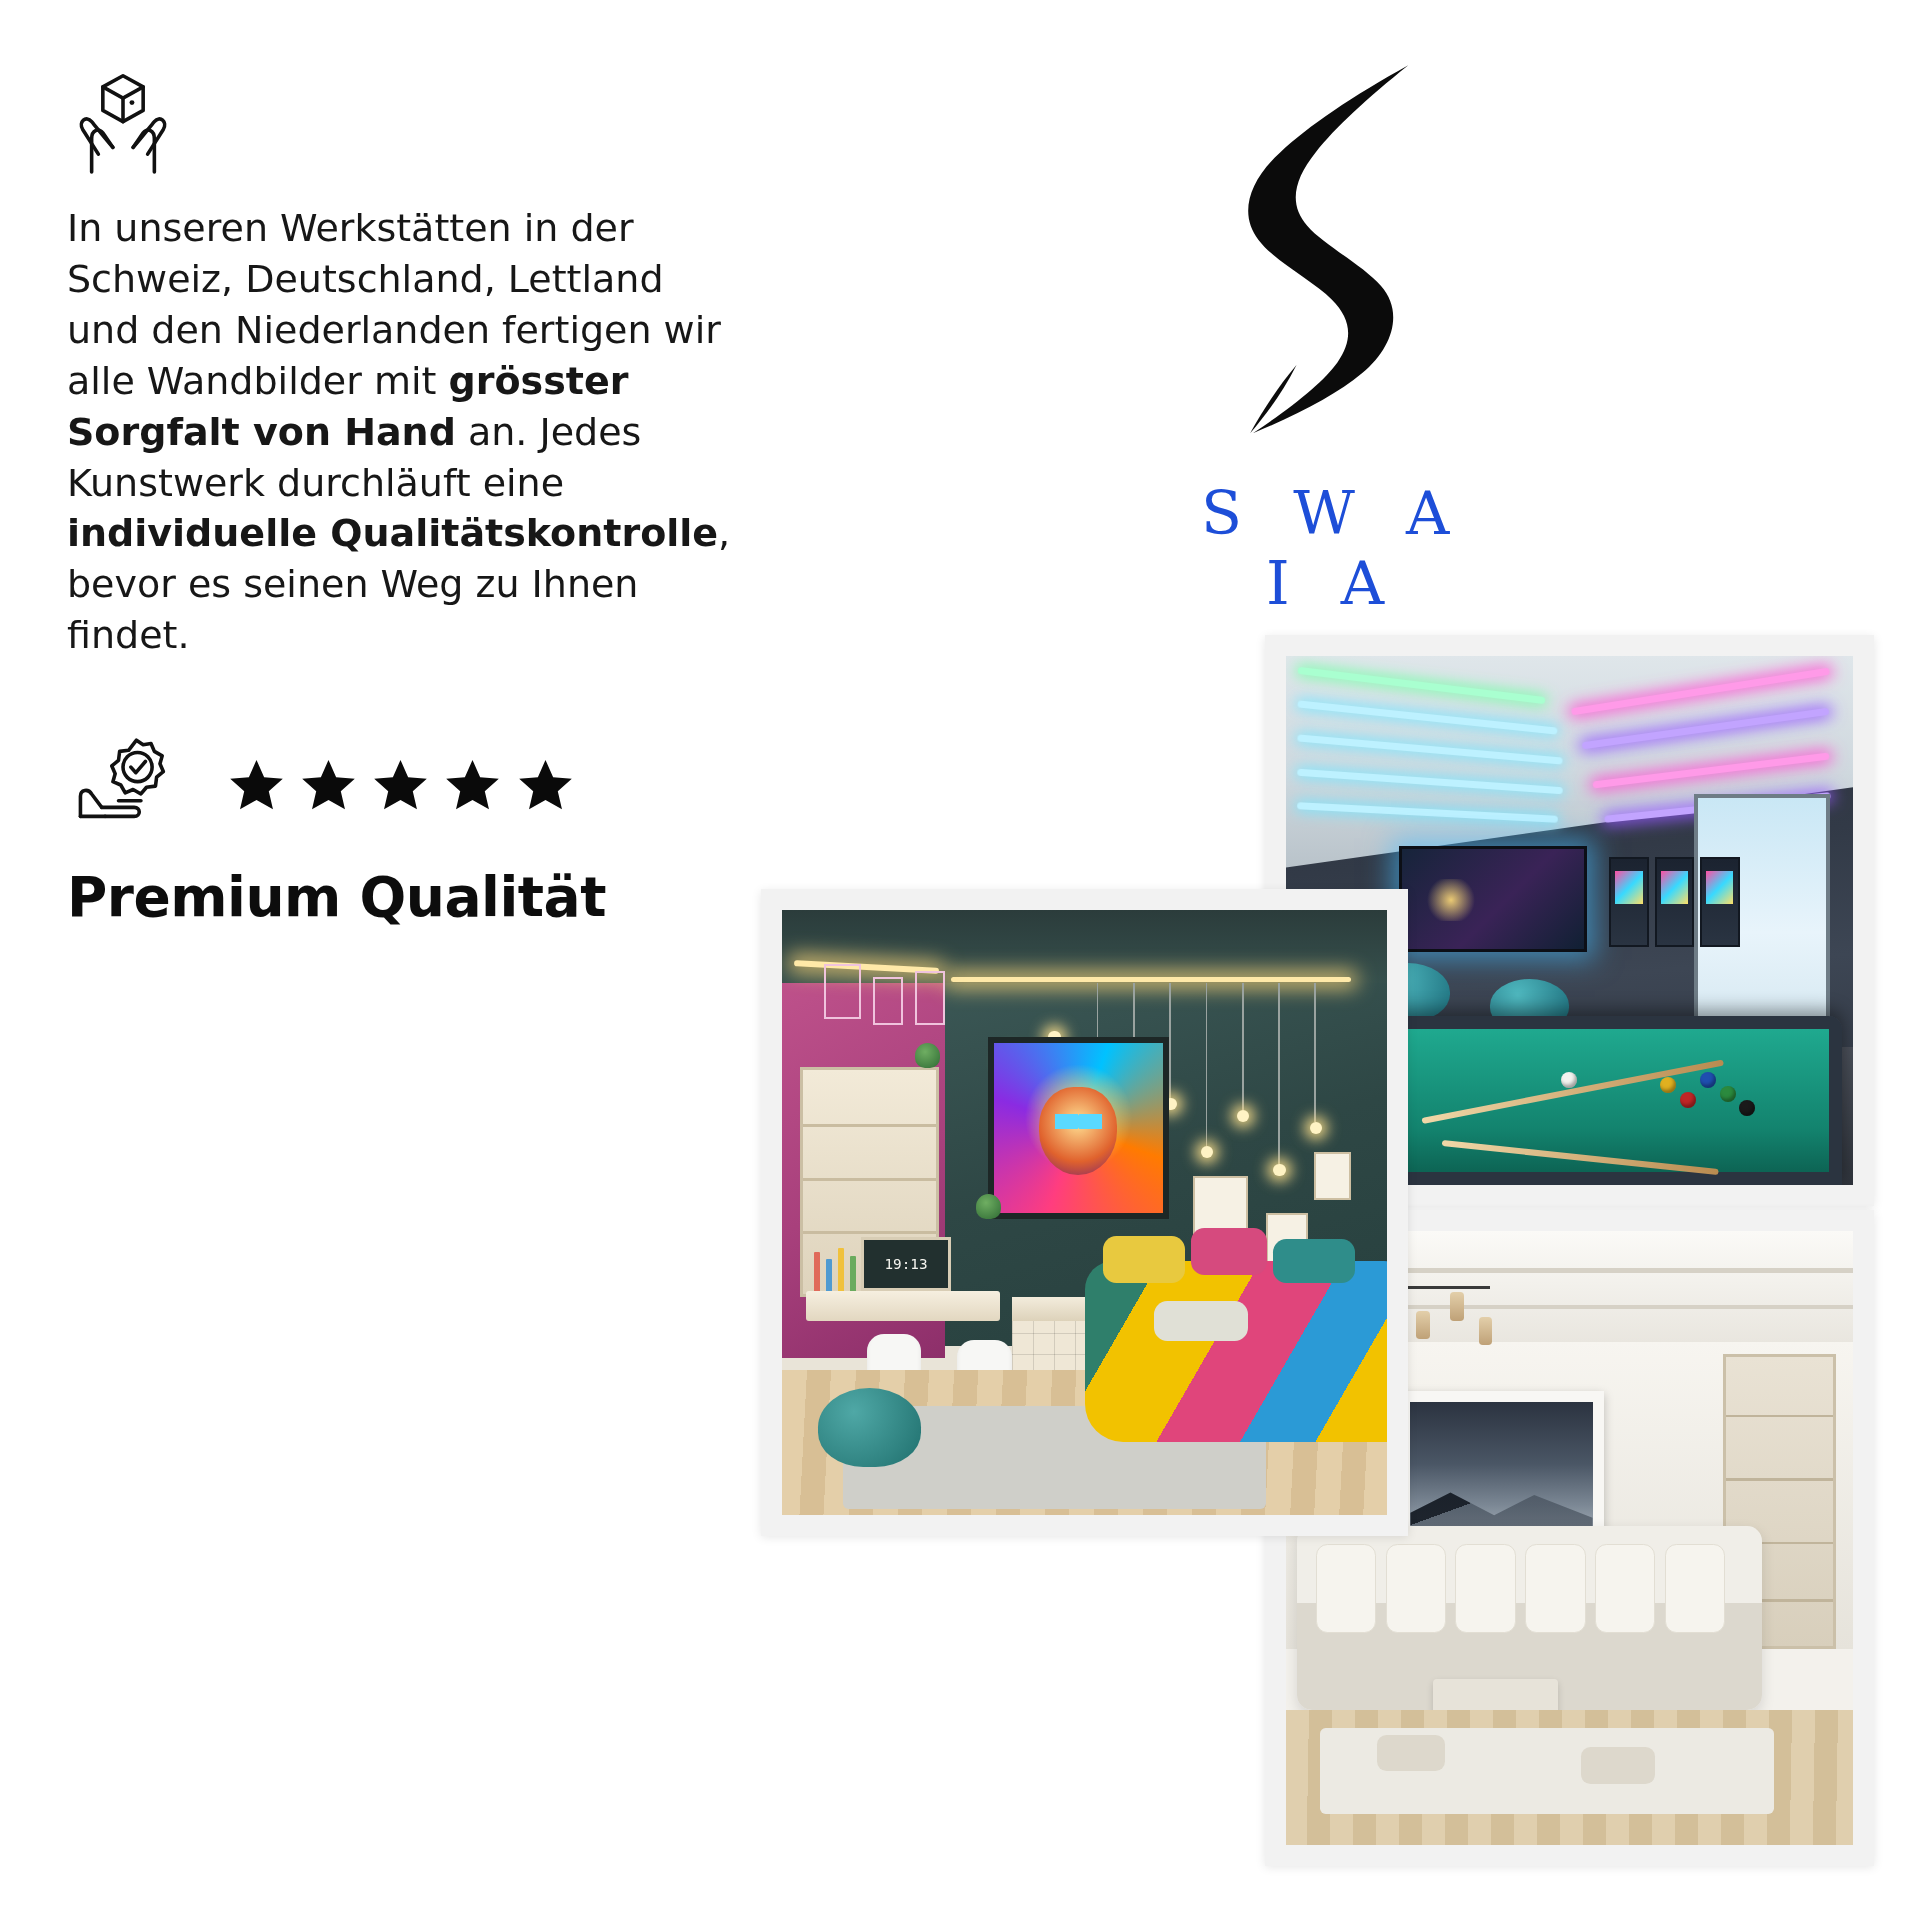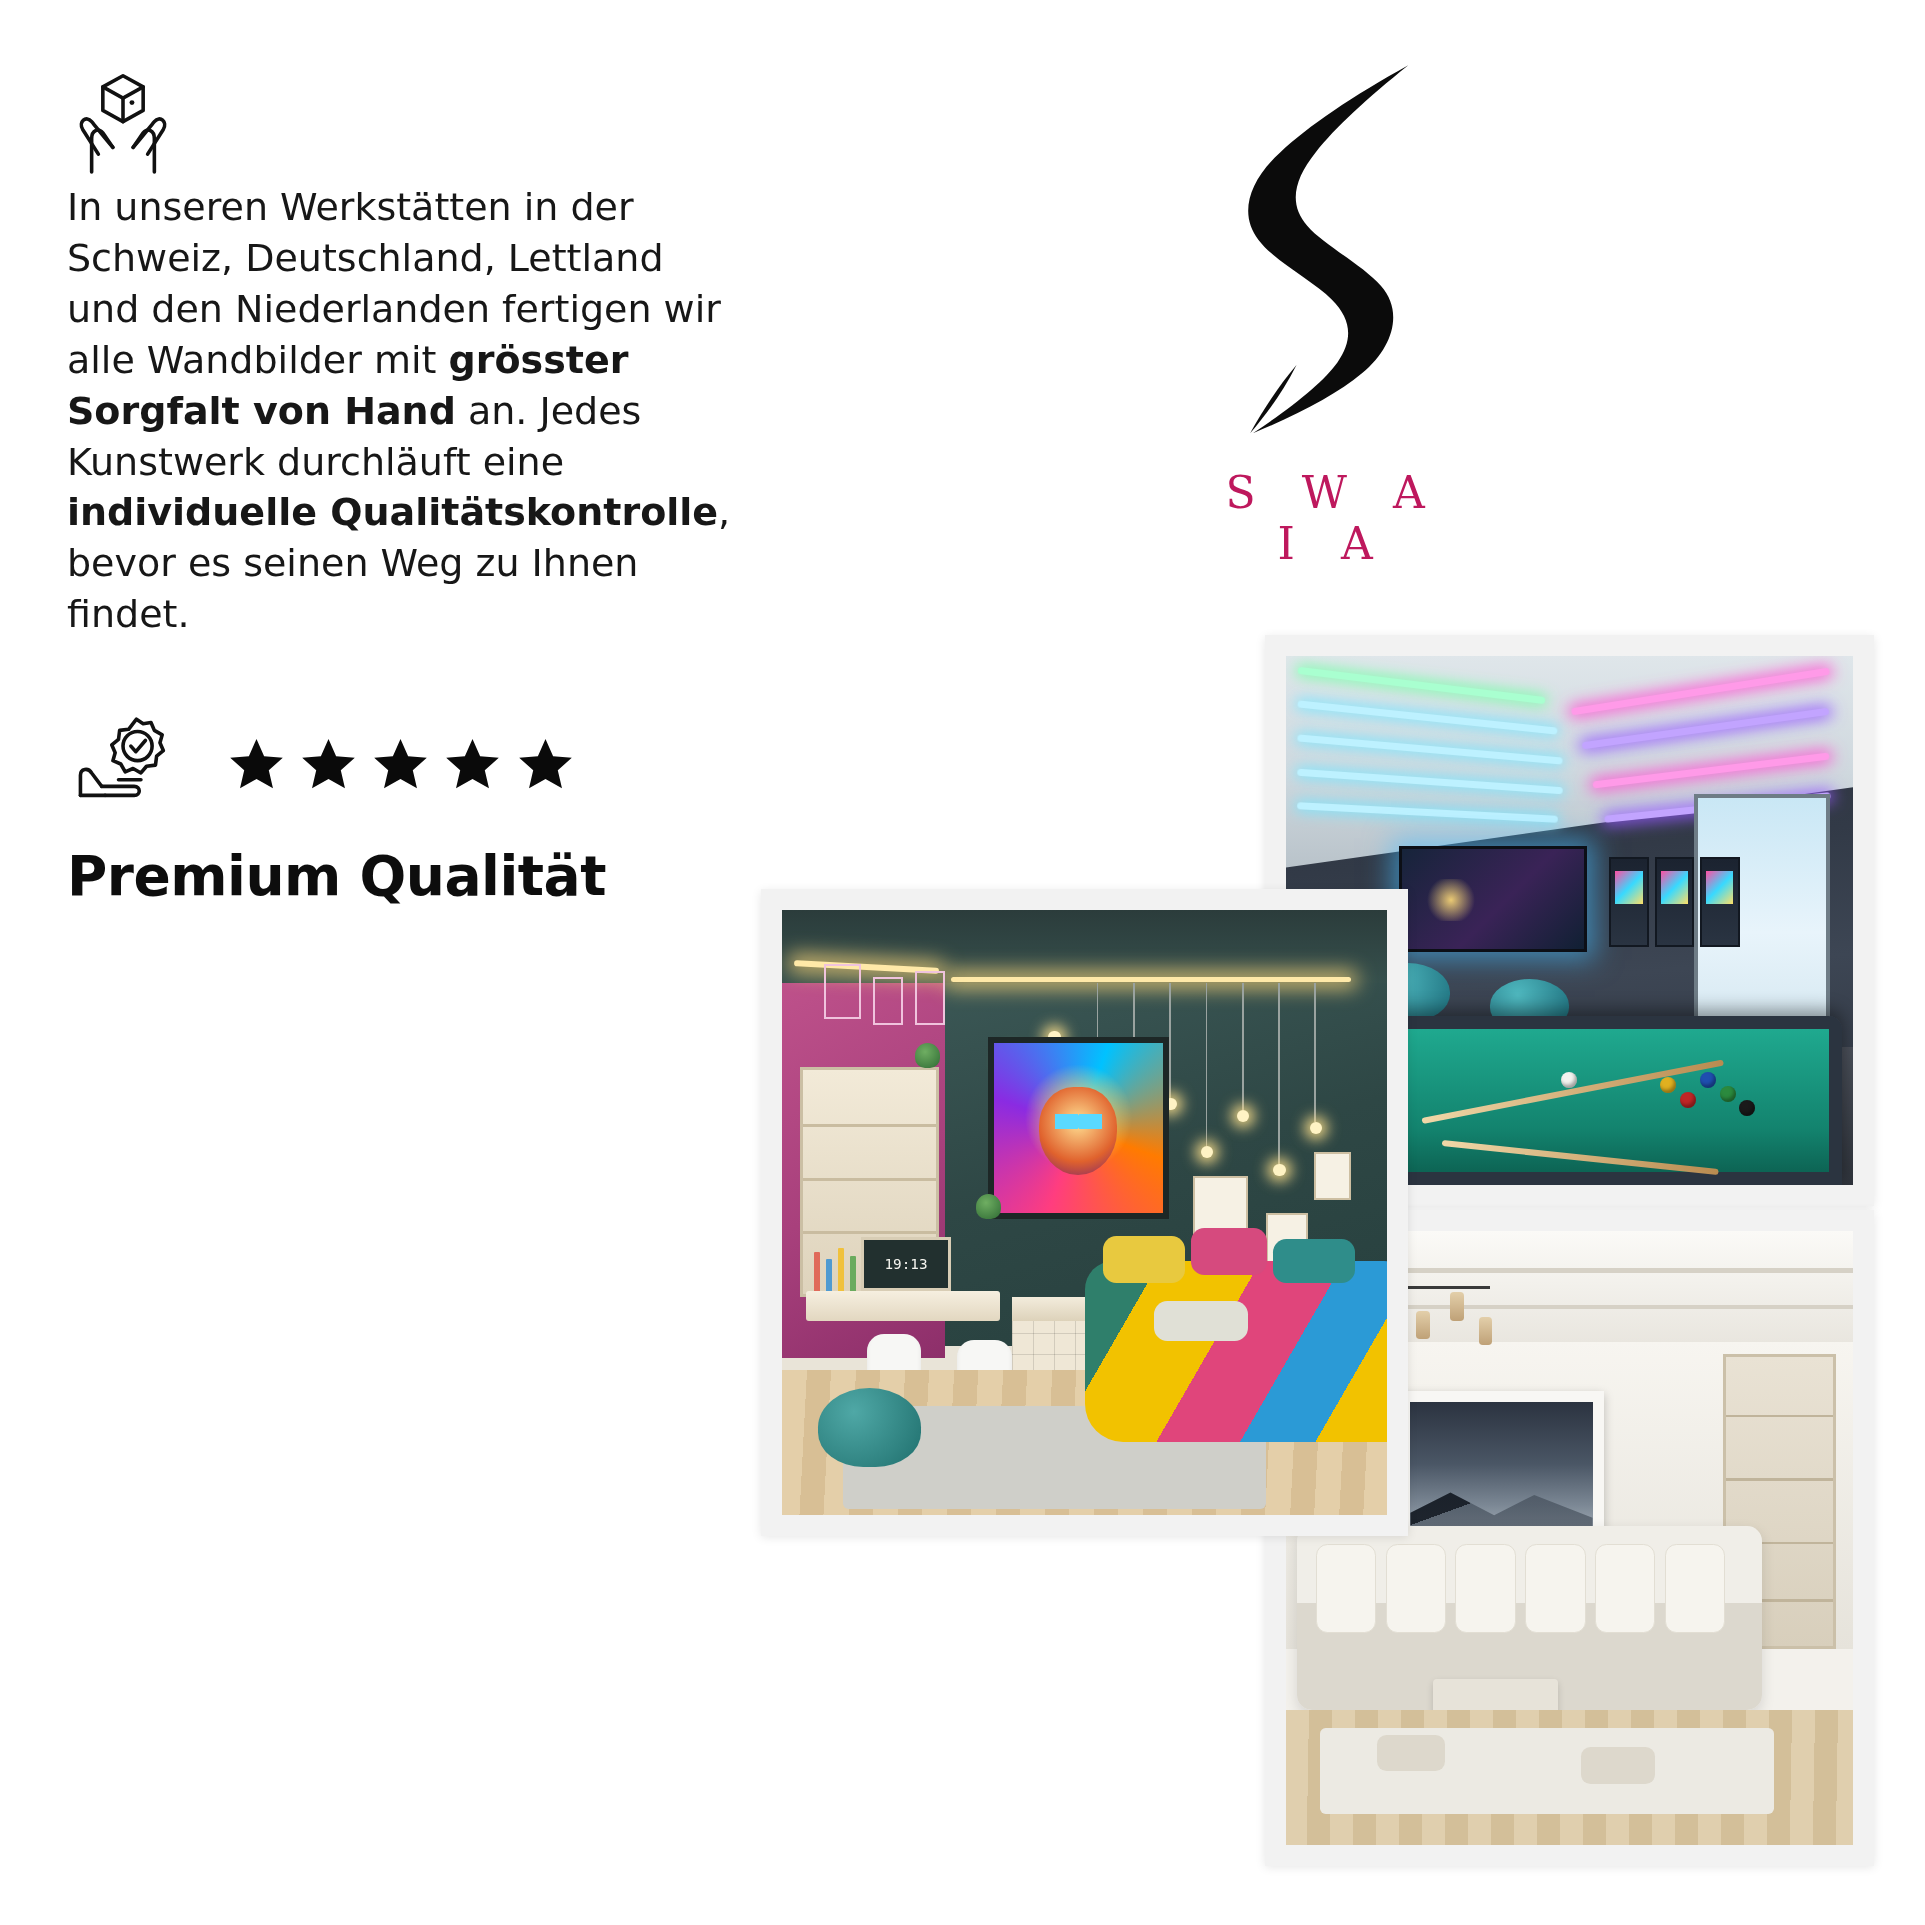--- a/index.html
+++ b/index.html
@@ -51,40 +51,41 @@
     color: #0d0d0d;
     letter-spacing: -0.5px;
     line-height: 1.12;
     margin-top: 25px;
   }
 
   p.feature-body {
     font-size: 38px;
     line-height: 1.34;
     color: #171717;
+    margin-top: 21px;
     max-width: 666px;
     font-weight: 400;
   }
   p.feature-body b { font-weight: 700; }
 
   
   .logo-wrap {
     position: absolute;
     left: 1184px;
     top: 57px;
     width: 285px;
     text-align: center;
   }
   .logo-mark { width: 247px; height: 409px; margin: 0 auto; display: block; }
   .logo-word {
-    font-size: 44px;
+    font-size: 60px;
     letter-spacing: 16px;
-    color: #be185d;
+    color: #1d4ed8;
     font-weight: 400;
-    margin-top: 1px;
+    margin-top: 12px;
     margin-left: 13.3px;
     font-family: "DejaVu Serif", "Liberation Serif", serif;
   }
 
   
   .photo {
     position: absolute;
     background: #f2f2f2;
     padding: 21px;
     box-shadow: 0 1.9px 9.5px rgba(0,0,0,0.10);

